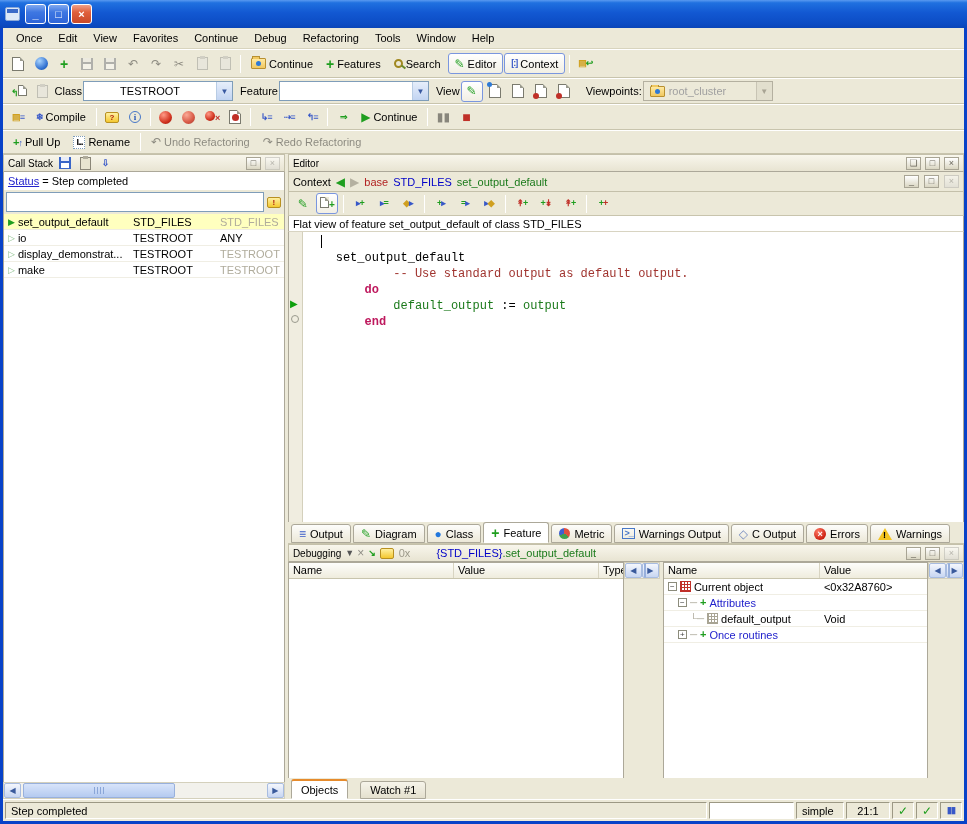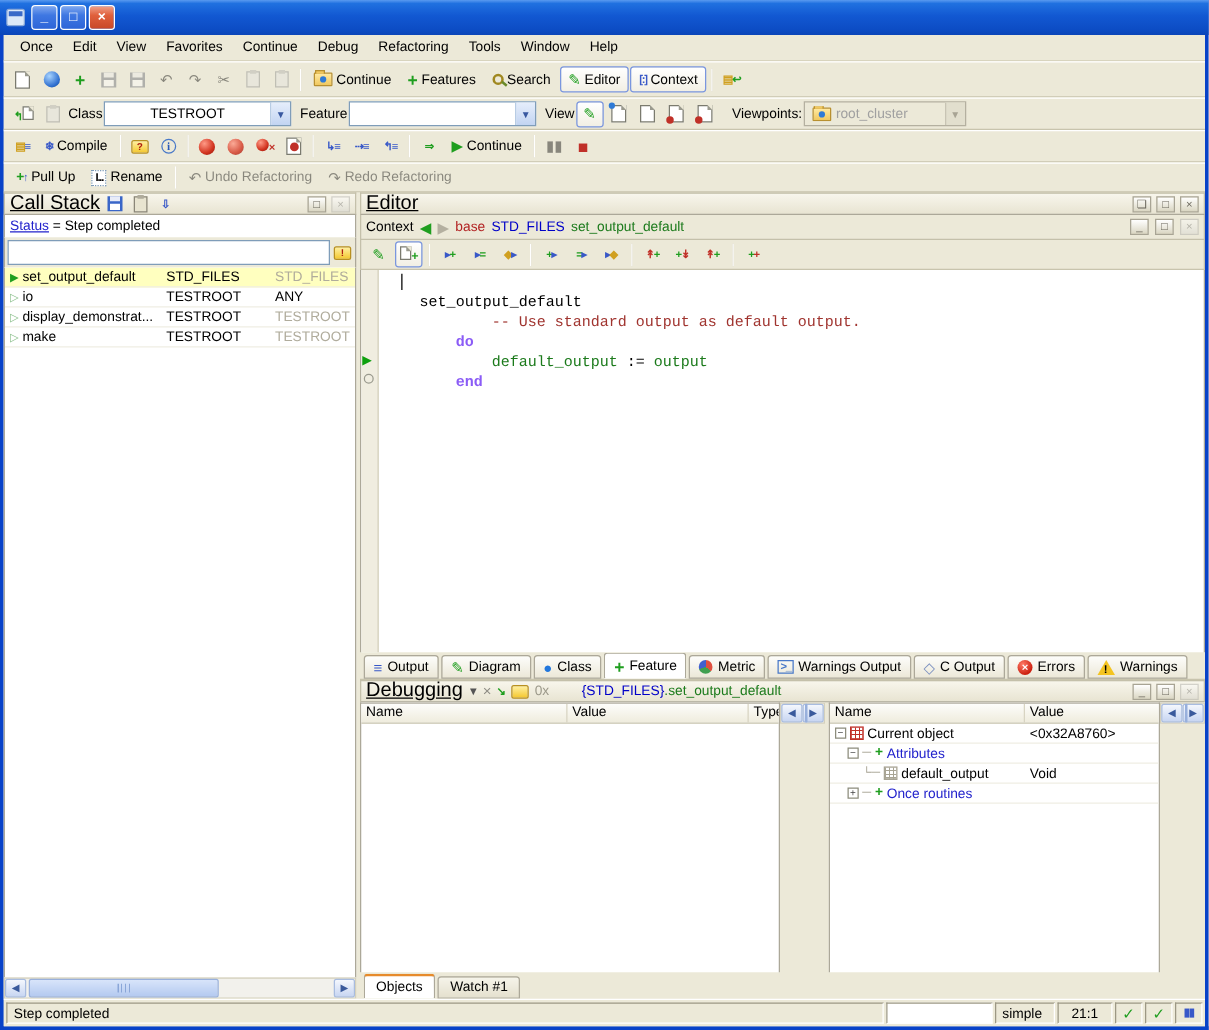--- a/index.html
+++ b/index.html
@@ -82,21 +82,21 @@
   .combo.dis { background:#ECE9D8; color:#A0A0A0; border-color:#B4B0A0; }
   .combo.dis .cbtn { background:#E2DFCE; color:#A8A494; border-left-color:#C8C4B4; }
 
   
   .main { flex:1; display:flex; min-height:0; }
   .left-pane { flex:0 0 255px; display:flex; flex-direction:column; border-right:3px solid #ECE9D8; min-height:0; }
   .right-pane { flex:1; display:flex; flex-direction:column; min-width:0; min-height:0; }
 
   .cap { height:18px; flex:0 0 18px; display:flex; align-items:center; gap:4px; padding:0 4px;
     background:linear-gradient(#F8F6EC,#E8E4D2); border:1px solid #C4C0AA; border-bottom-color:#ACA899; font-size:11px; }
-  .cap .title { font-size:16px;text-decoration:underline; }
+  .cap .title { font-size:10px; }
   .spacer { flex:1; }
   .capbtn { width:15px; height:13px; border:1px solid #A8A494; background:linear-gradient(#FFFFFF,#DAD6C2);
     color:#6A675C; font-size:9px; line-height:1; display:flex; align-items:center; justify-content:center; }
   .cap-ico { width:16px; height:14px; display:inline-flex; align-items:center; justify-content:center; }
 
   
   .cs-status { height:18px; flex:0 0 18px; background:#fff; border-left:1px solid #ACA899; border-right:1px solid #ACA899;
     display:flex; align-items:center; padding:0 4px; white-space:pre; }
   .cs-status .lnk { color:#2222CC; text-decoration:underline; }
   .cs-inputrow { height:24px; flex:0 0 24px; display:flex; align-items:center; gap:2px; padding:1px 2px;
@@ -133,21 +133,21 @@
   .edtb { height:24px; flex:0 0 24px; display:flex; align-items:center; gap:2px; padding:0 3px;
     background:#ECE9D8; border-left:1px solid #C4C0AA; border-right:1px solid #C4C0AA; border-bottom:1px solid #C8C4AD; }
   .flatview { height:16px; flex:0 0 16px; background:#fff; border-left:1px solid #ACA899; border-right:1px solid #ACA899;
     border-bottom:1px solid #D8D4C2; display:flex; align-items:center; padding:0 4px; white-space:nowrap; overflow:hidden; }
   .code-wrap { flex:1; display:flex; background:#fff; border-left:1px solid #ACA899; border-right:1px solid #ACA899; min-height:0; overflow:hidden; }
   .gutter { flex:0 0 14px; background:#F0EDE0; border-right:1px solid #D4D0BC; position:relative; }
   .gut-run { position:absolute; left:1px; top:66px; font-size:10px; color:#0EA00E; }
   .gut-bp { position:absolute; left:2px; top:83px; width:8px; height:8px; border:1px solid #9A9A8E; border-radius:50%; }
   .code { flex:1; font-family:"Liberation Mono","DejaVu Sans Mono",monospace; font-size:12px; line-height:16px;
     padding:2px 0 0 4px; white-space:pre; overflow:hidden; }
-  .code .kw { color:#8b5cf6; font-weight:bold; }
+  .code .kw { color:#be185d; font-weight:bold; }
   .code .cm { color:#A0342F; }
   .code .ft { color:#1B7A1B; }
   .caret { display:inline-block; width:1px; height:13px; background:#000; vertical-align:middle; margin-left:14px; }
 
   .etabs { height:22px; flex:0 0 22px; display:flex; align-items:flex-end; gap:2px; padding:1px 3px 0 3px;
     background:#ECE9D8; border-bottom:1px solid #C8C4AD; }
   .etab { display:inline-flex; align-items:center; gap:4px; height:19px; padding:0 7px;
     border:1px solid #ACA899; border-radius:3px 3px 0 0; background:linear-gradient(#FDFDFB,#ECE8D8); white-space:nowrap; }
   .etab.active { background:#fff; height:21px; border-bottom-color:#fff; font-weight:normal; }
 
@@ -155,21 +155,21 @@
   .dbg-body { flex:0 0 216px; display:flex; min-height:0; background:#ECE9D8; }
   .dbg-pane { display:flex; flex-direction:row; min-width:0; }
   .dbg-pane.l { flex:0 0 372px; margin-right:3px; }
   .dbg-pane.r { flex:1; }
   .dbg-table { flex:1; background:#fff; border:1px solid #ACA899; border-bottom:none; overflow:hidden; display:flex; flex-direction:column; }
   .dbg-row { display:flex; height:16px; align-items:center; border-bottom:1px solid #F0EEE4; }
   .dbg-cell { padding:0 4px; white-space:nowrap; overflow:hidden; display:flex; align-items:center; gap:3px; }
   .tree-blue { color:#2222CC; }
   .pm { width:9px; height:9px; border:1px solid #8C8C7C; background:#fff; font-size:8px; line-height:7px; text-align:center; color:#444; flex:0 0 9px; }
   .tree-line { color:#A8A494; font-size:10px; }
-  .dbg-tabs { height:21px; flex:0 0 21px; display:flex; align-items:flex-end; gap:2px; padding:0 3px; background:#ECE9D8; }
+  .dbg-tabs { height:21px; flex:0 0 21px; display:flex; align-items:flex-end; gap:12px; padding:0 3px; background:#ECE9D8; }
   .dtab { height:18px; display:inline-flex; align-items:center; padding:0 9px; border:1px solid #ACA899;
     border-radius:3px 3px 0 0; background:linear-gradient(#F6F4EA,#E4E0CE); }
   .dtab.active { background:#fff; height:20px; border-top:2px solid #E68B2C; border-bottom-color:#fff; }
 
   
   .statusbar { height:22px; flex:0 0 22px; display:flex; align-items:stretch; gap:2px; background:#ECE9D8;
     border-top:1px solid #fff; padding:2px 2px; }
   .sb-cell { border:1px solid; border-color:#9C9884 #FFF #FFF #9C9884; display:flex; align-items:center; padding:0 5px; white-space:nowrap; }
   .sb-msg { flex:1; }
   .sb-progress { flex:0 0 85px; background:#fff; }
@@ -517,20 +517,23 @@
             <span class="mini2"><span class="c-green">+</span><span class="c-red">↡</span></span>
           </div>
         <div class="ti">
             <span class="mini2"><span class="c-red">↟</span><span class="c-green">+</span></span>
           </div>
         <span class="sep"></span>
         <div class="ti">
             <span class="mini2"><span class="c-green">+</span><span class="c-red">+</span></span>
           </div>
       </div>
+      <div class="flatview">
+          <span>Flat view of feature set_output_default of class STD_FILES</span>
+        </div>
       <div class="code-wrap">
         <div class="gutter">
           <span class="gut-run">▶</span>
           <span class="gut-bp"></span>
         </div>
         <div class="code"><div><span class="caret"></span></div><div><span>    set_output_default</span></div><div><span class="cm">            -- Use standard output as default output.</span></div><div><span>        </span><span class="kw">do</span></div><div><span>            </span><span class="ft">default_output</span><span> := </span><span class="ft">output</span></div><div><span>        </span><span class="kw">end</span></div></div>
       </div>
       <div class="etabs">
         <span class="etab">
             <span class="glyph c-blue">≡</span>

